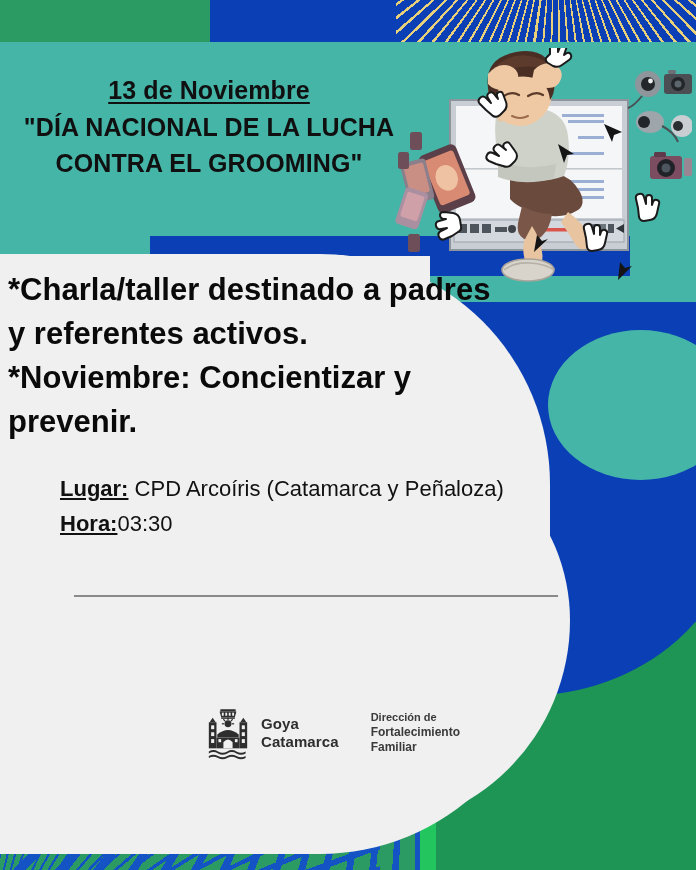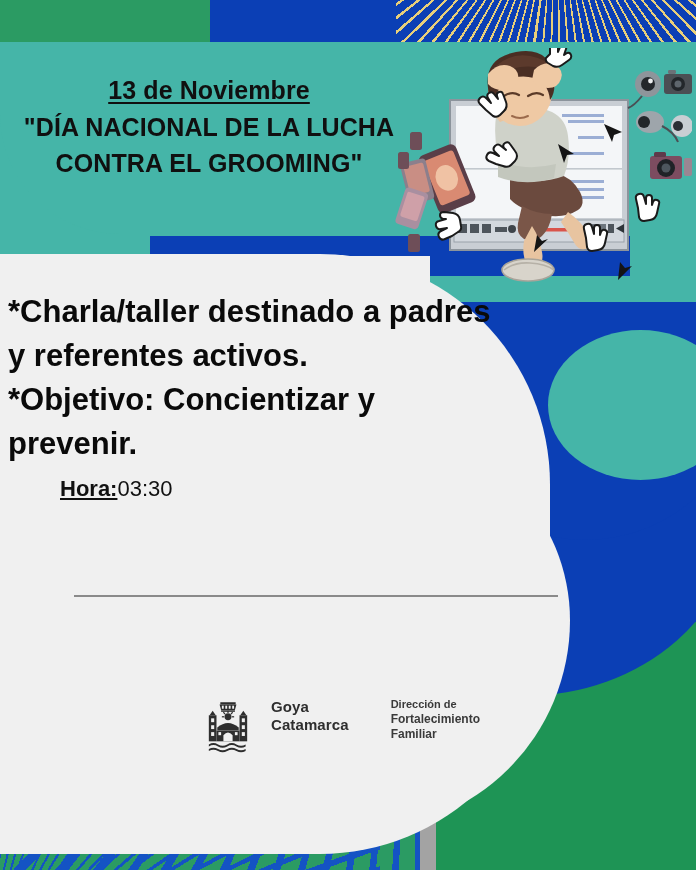--- a/index.html
+++ b/index.html
@@ -4,21 +4,21 @@
 <title>Día Nacional de la Lucha contra el Grooming</title>
 <style>
   html,body{margin:0;padding:0;background:#ffffff;}
   body{font-family:"Liberation Sans","DejaVu Sans",sans-serif;}
 
   #poster{
     position:relative;
     width:696px;
     height:870px;
     overflow:hidden;
-    background:#a3a3a3;           
+    background:#22c55e;           
   }
 
   
 
   
   .sunburst-bl{
     position:absolute; left:-340px; bottom:-340px;
     width:760px; height:760px;
     background:
       repeating-conic-gradient(from 0deg at 100% 0%,
@@ -201,21 +201,20 @@
 
   
   .lead{
     position:absolute;
     left:8px; top:268px;
     width:500px;
     z-index:22;
     color:#0A0A0A;
     font-size:31px;
     line-height:1.42;
-    margin-top:22px;
   }
   .lead b{font-weight:700;}
   .lead .light{font-weight:700;}
 
   .details{
     position:absolute;
     left:60px; top:472px;
     width:540px;
     z-index:22;
     color:#111;
@@ -237,22 +236,22 @@
     z-index:22;
   }
 
   
   .footer{
     position:absolute;
     left:205px; top:698px;
     width:300px; height:70px;
     z-index:24;
     display:flex;
-    align-items:flex-start;
-    gap:20px;
+    align-items:center;
+    gap:10px;
   }
   .crest{width:46px;height:56px;flex:0 0 auto;}
   .crest svg{display:block;width:100%;height:100%;}
   .goya-text{
     font-size:15px;
     font-weight:700;
     line-height:1.20;
     color:#2E2E2E;
     letter-spacing:.1px;
   }
@@ -447,25 +446,28 @@
 
   <div class="card"></div>
   <div class="card2"></div>
   <div class="card-top-fill"></div>
 
   <div class="lead">
     <div>
       <b>*Charla/taller destinado a padres y referentes activos.</b>
     </div>
     <div>
-      <b>*Objetivo:</b><span class="light"> Concientizar y prevenir.</span>
+      <b>*Noviembre:</b><span class="light"> Concientizar y prevenir.</span>
     </div>
   </div>
 
   <div class="details">
+    <div>
+      <span class="k">Lugar:</span><span class="v"> CPD Arcoíris (Catamarca y Peñaloza)</span>
+    </div>
     <div>
       <span class="k">Hora:</span><span class="v">03:30</span>
     </div>
   </div>
 
   <div class="divider"></div>
 
   <div class="footer">
 
     <div class="crest">

